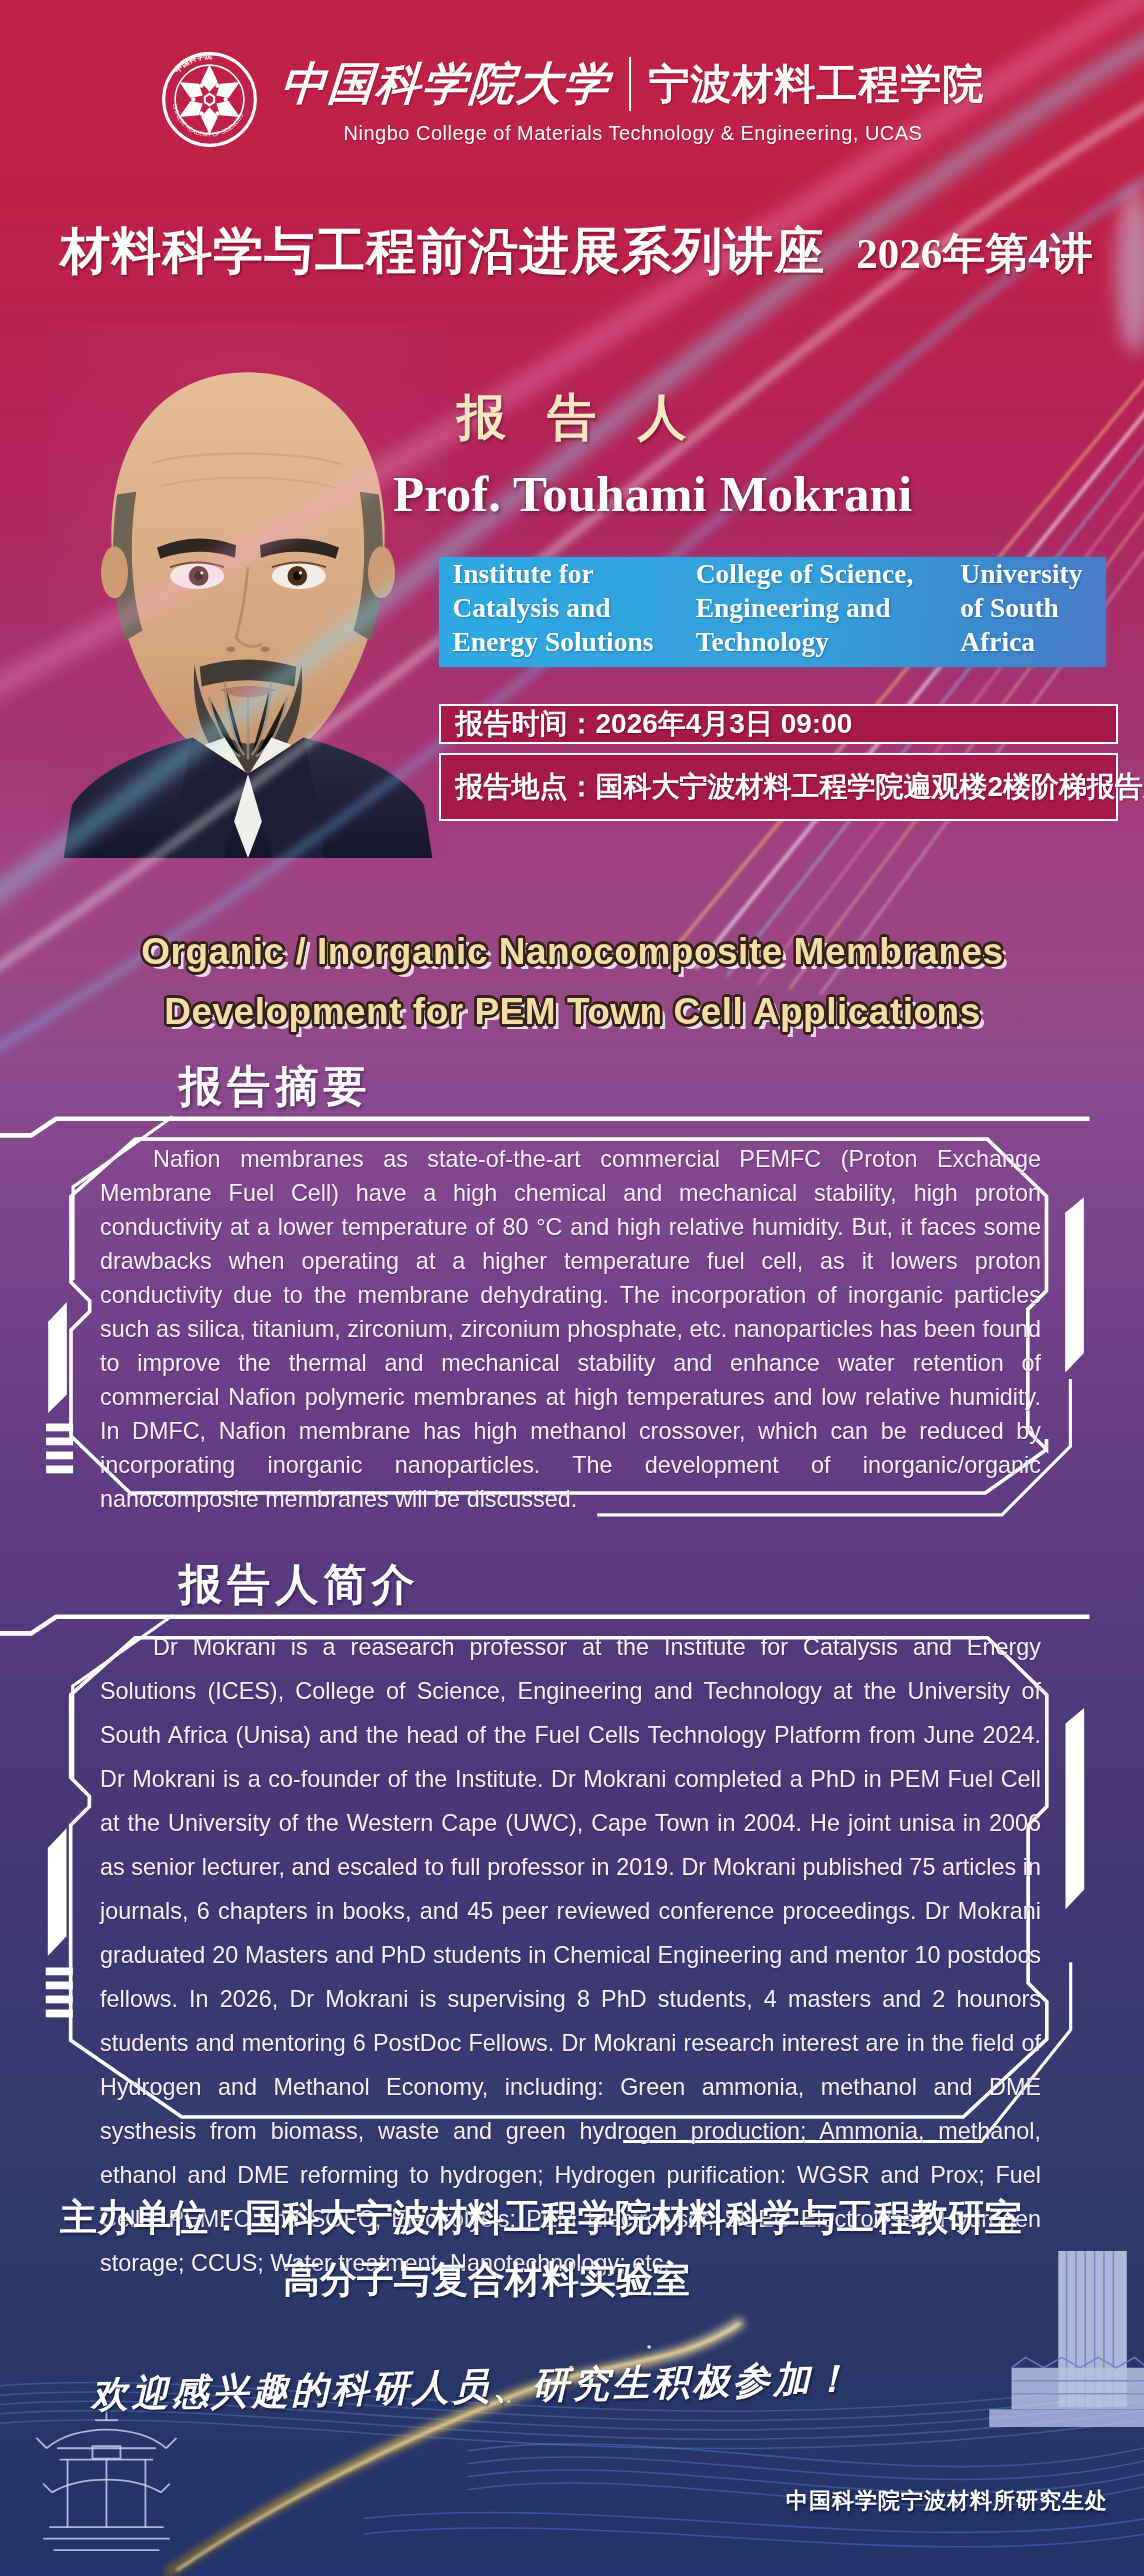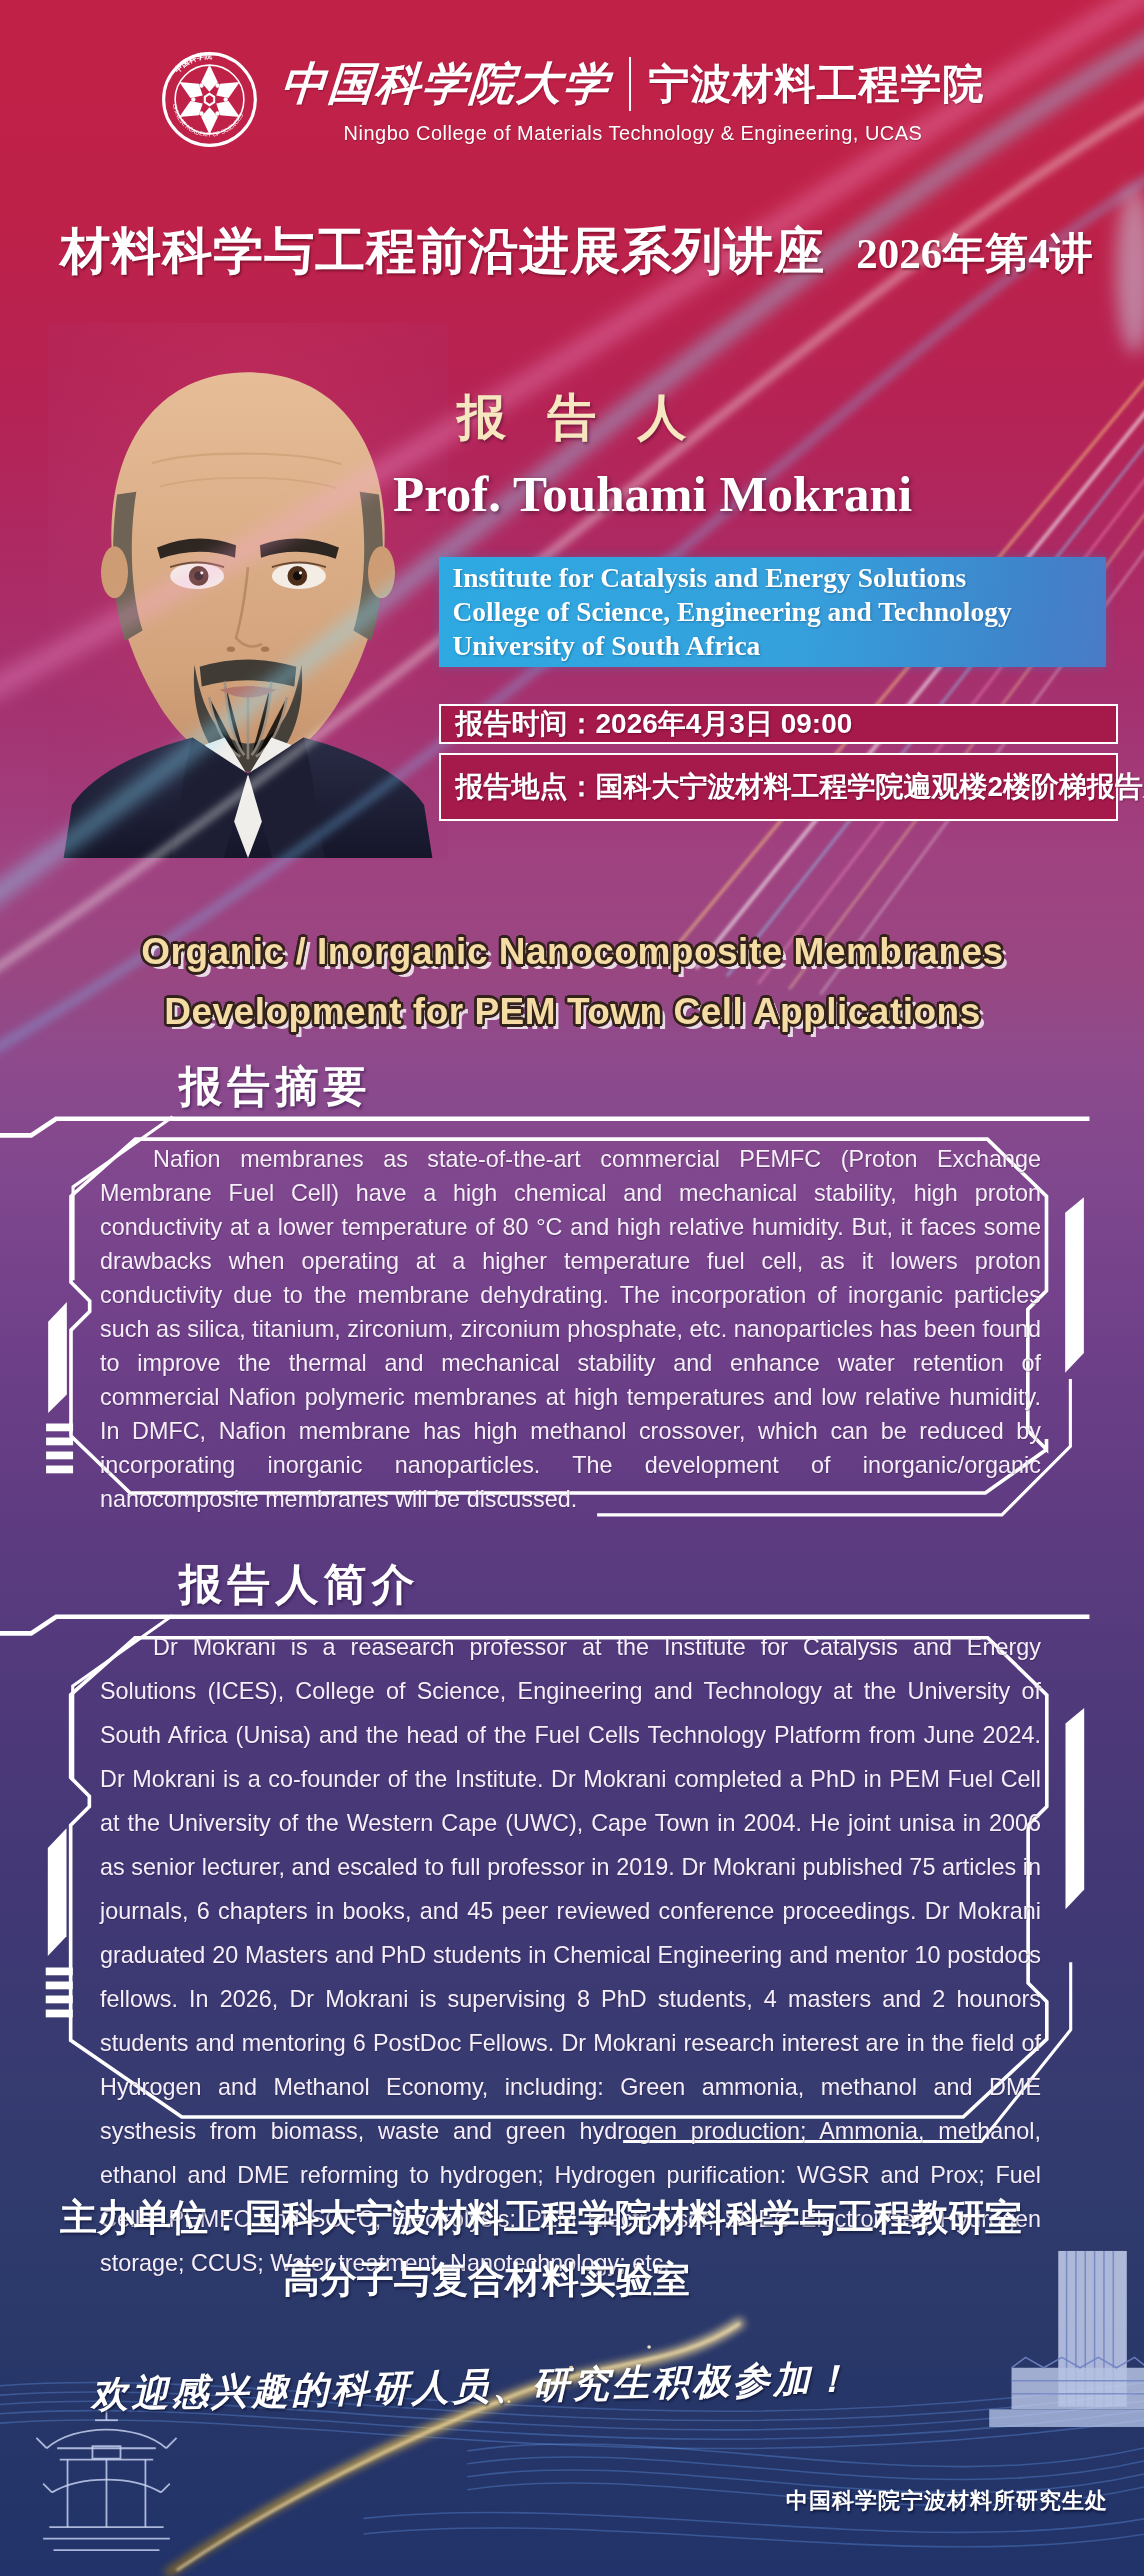--- a/index.html
+++ b/index.html
@@ -27,21 +27,21 @@
   .series-session{font-family:"Liberation Serif",serif;font-size:43px;font-weight:bold;
     text-shadow:1.6px 1.6px 2.1px rgba(80,5,25,.5);}
 
   .speaker-label{left:457px;top:385px;font-family:"Liberation Serif",serif;font-weight:bold;
     font-size:49px;letter-spacing:14.5px;color:#F6E7C0;text-shadow:1.6px 2.1px 3.1px rgba(70,10,40,.55);}
   .speaker-name{left:393px;top:465px;font-family:"Liberation Serif",serif;font-weight:bold;
     font-size:51px;white-space:nowrap;text-shadow:1.6px 2.1px 4.2px rgba(60,5,40,.6);}
 
   .aff-box{left:439px;top:557px;width:667px;height:110px;
     background:linear-gradient(97deg,#2EA9E2 0%,#35A0DC 55%,#3E86CC 85%,#4A7AC6 100%);
-    display:flex;flex-direction:column;justify-content:center;padding-left:13.5px;box-sizing:border-box;
+    display:flex;justify-content:center;padding-left:13.5px;box-sizing:border-box;
     box-shadow:0 0 9.3px rgba(40,140,200,.35);}
   .aff-line{font-family:"Liberation Serif",serif;font-weight:bold;font-size:27.5px;line-height:34px;
     text-shadow:1px 1px 2.1px rgba(20,70,110,.45);}
 
   .detail-box{left:439px;width:679px;background:#A5194B;border:2.1px solid #fff;
     box-sizing:border-box;display:flex;align-items:center;padding-left:14.5px;white-space:nowrap;
     font-weight:bold;font-size:28px;text-shadow:1px 1px 1.6px rgba(70,0,25,.5);}
   .detail-time{top:704px;height:40px;}
   .detail-venue{top:753px;height:68px;}
 

